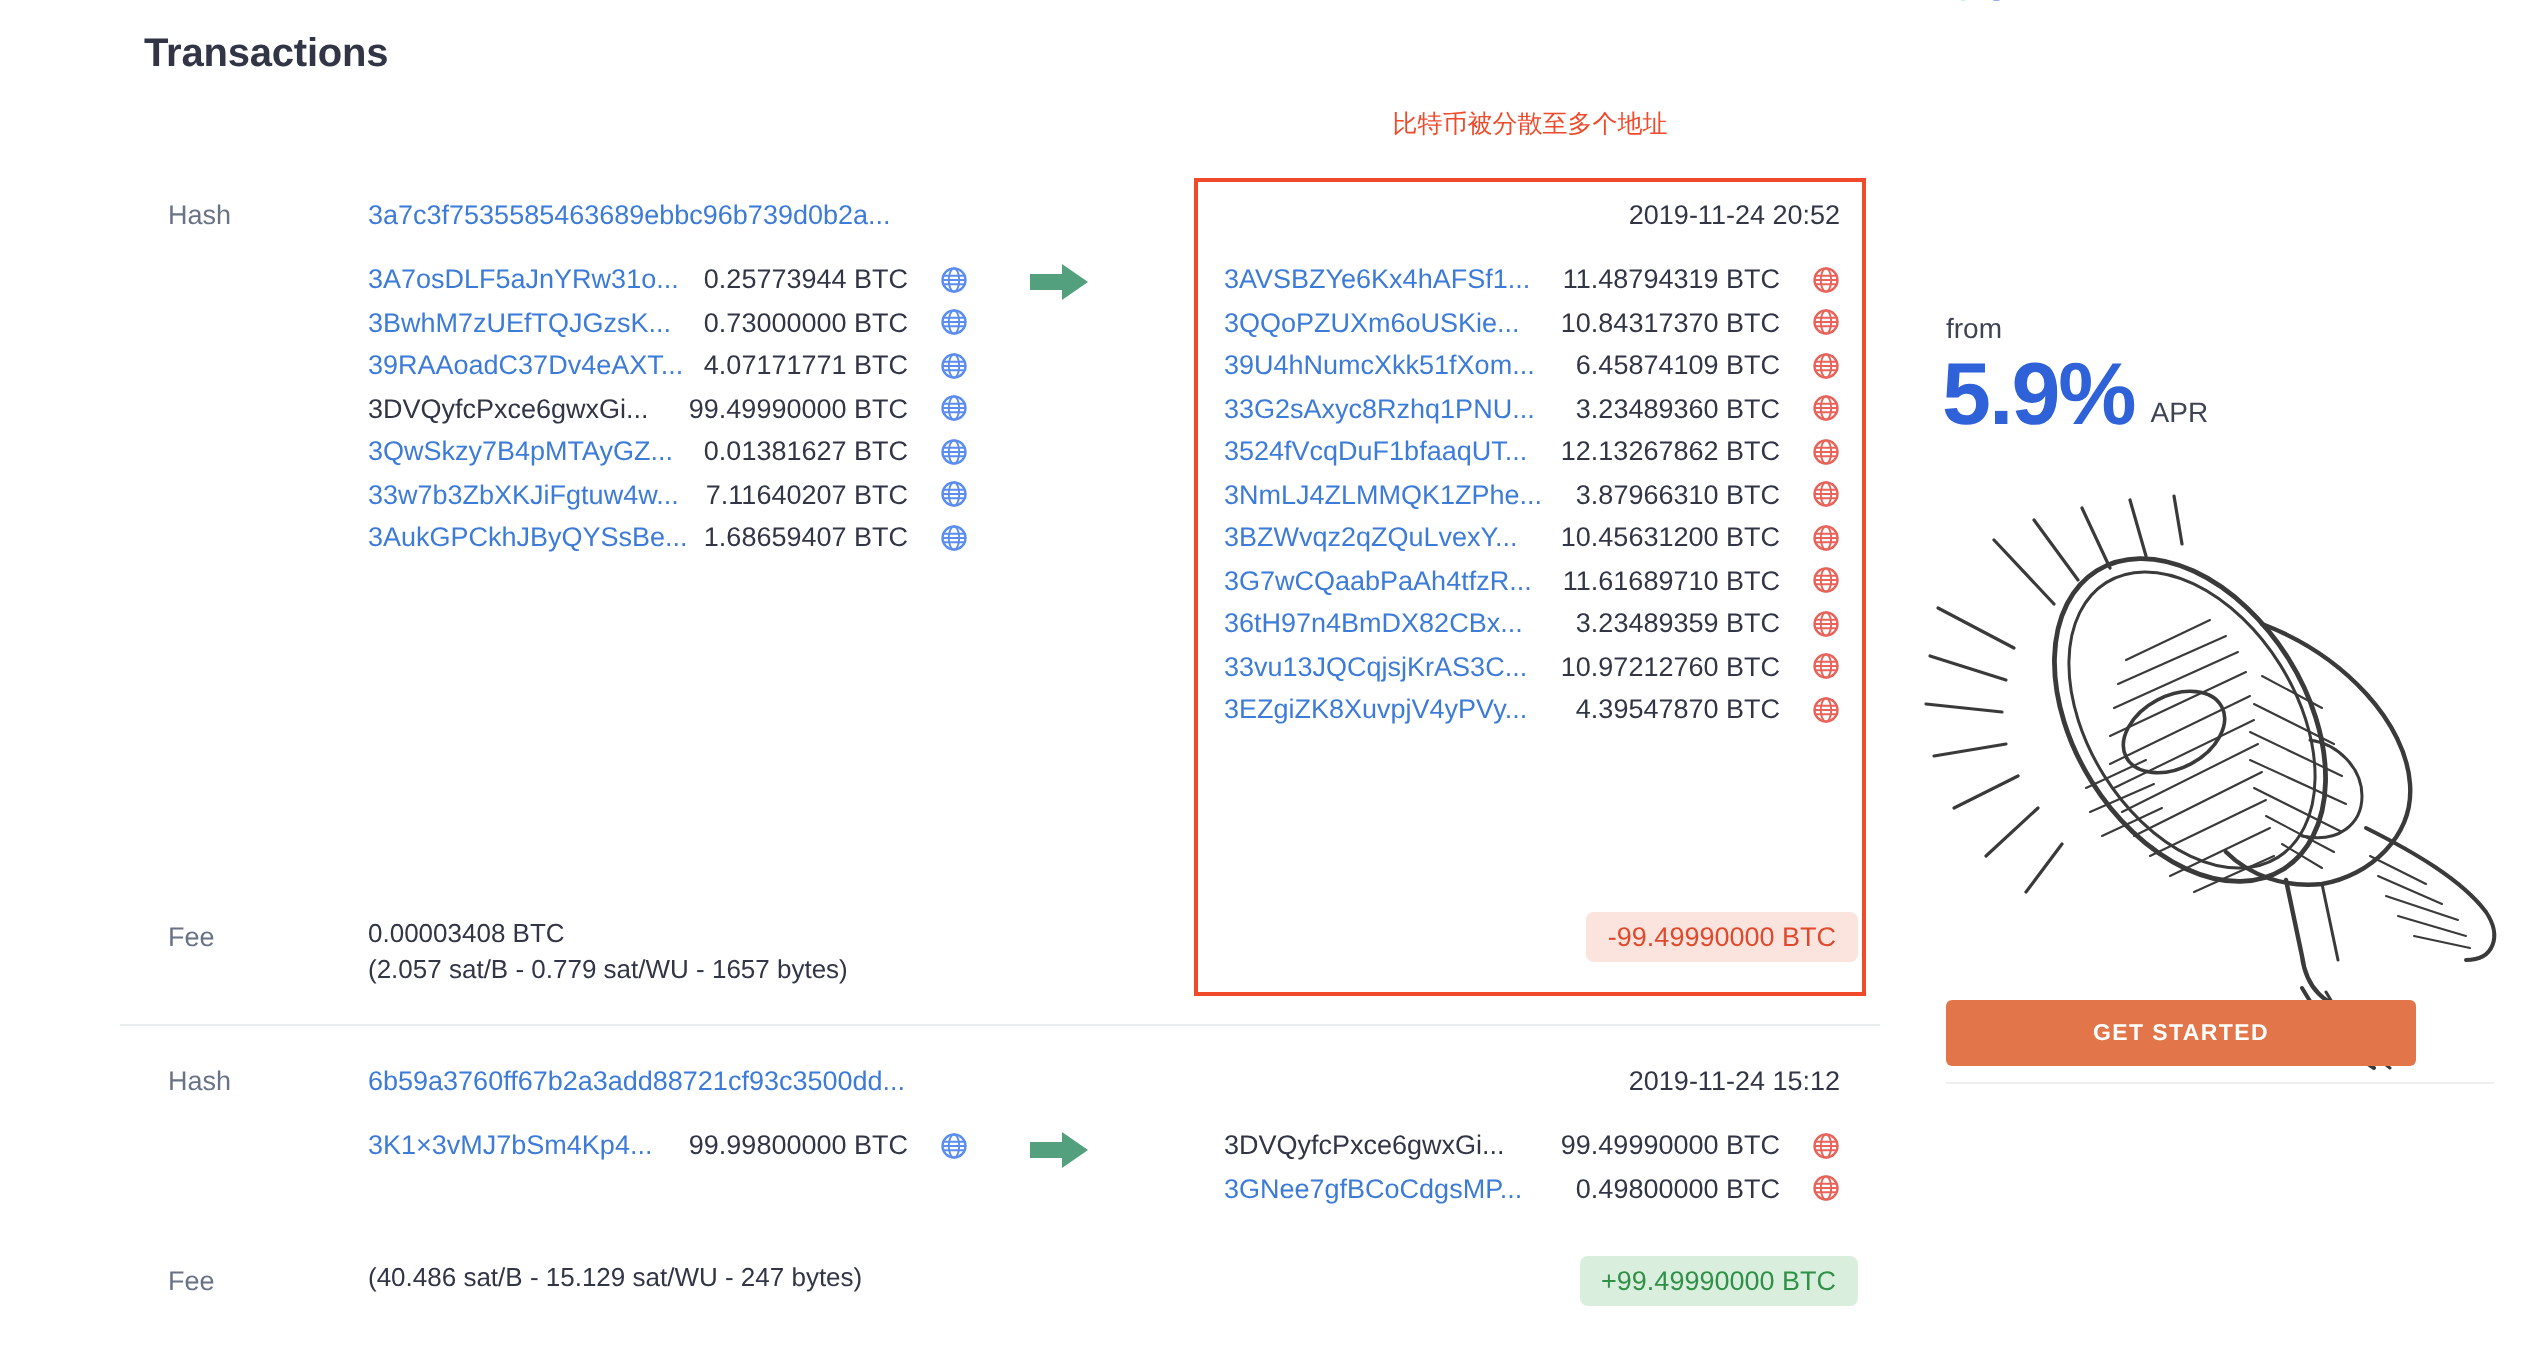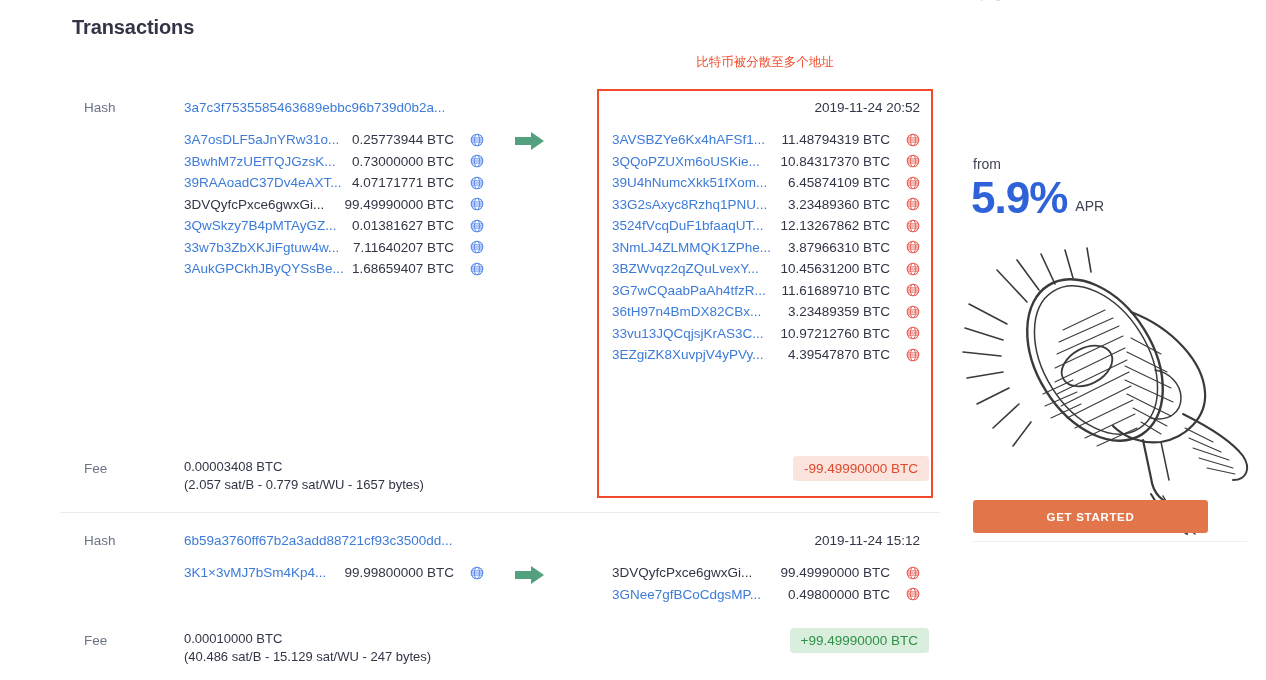--- a/index.html
+++ b/index.html
@@ -366,21 +366,20 @@
                     <path d="M1.6 5.6 H14.4 M1.6 10.4 H14.4 M1.4 8 H14.6" stroke="#e8635a" stroke-width="1.1"></path>
                   </svg></span>
               </div>
             </div>
             <div class="arrow" style="left: 515px; top: 3px;"><svg viewBox="0 0 30 20" width="30" height="20">
                 <path d="M0 6 H16 V1 L29 10 L16 19 V14 H0 Z" fill="#53a07e"></path>
               </svg></div>
           </div>
           <div class="fee-label" style="top: 104px;">Fee</div>
           <div class="fee-val" style="top: 101px;">
-            <div>0.00010000 BTC</div>
             <div class="fee-sub">(40.486 sat/B - 15.129 sat/WU - 247 bytes)</div>
           </div>
           <div class="badge pos" style="top: 99px;">+99.49990000 BTC</div>
         </div>
         <div class="divider" style="top: 512px;"></div>
       </div>
 
   </div>
 
   <aside class="ad">

